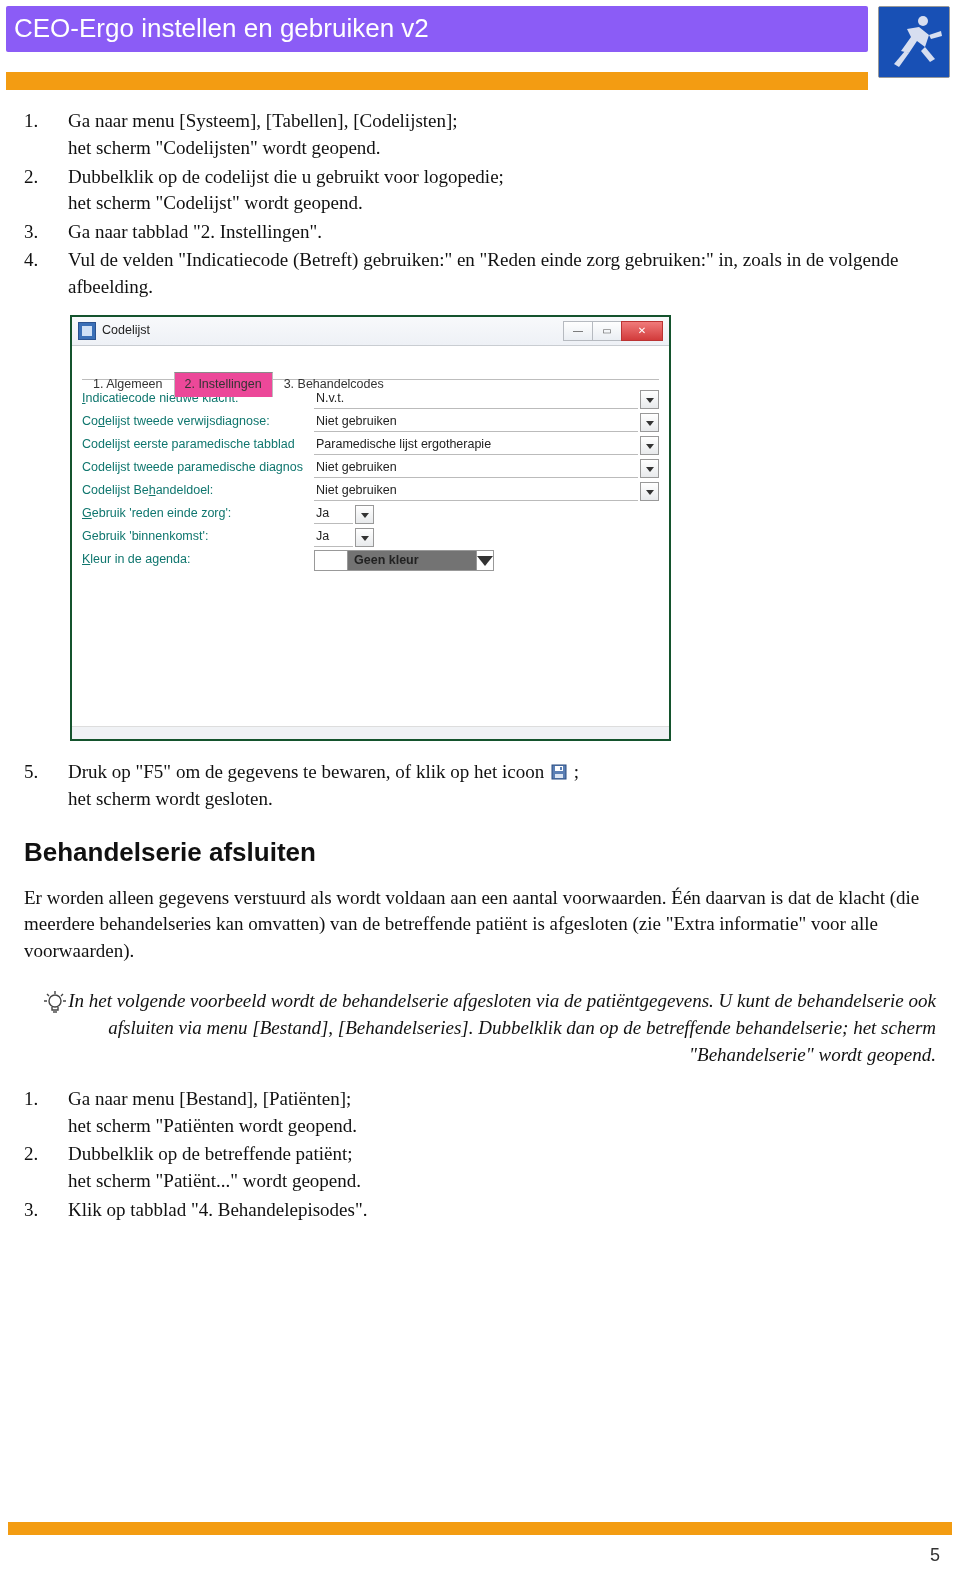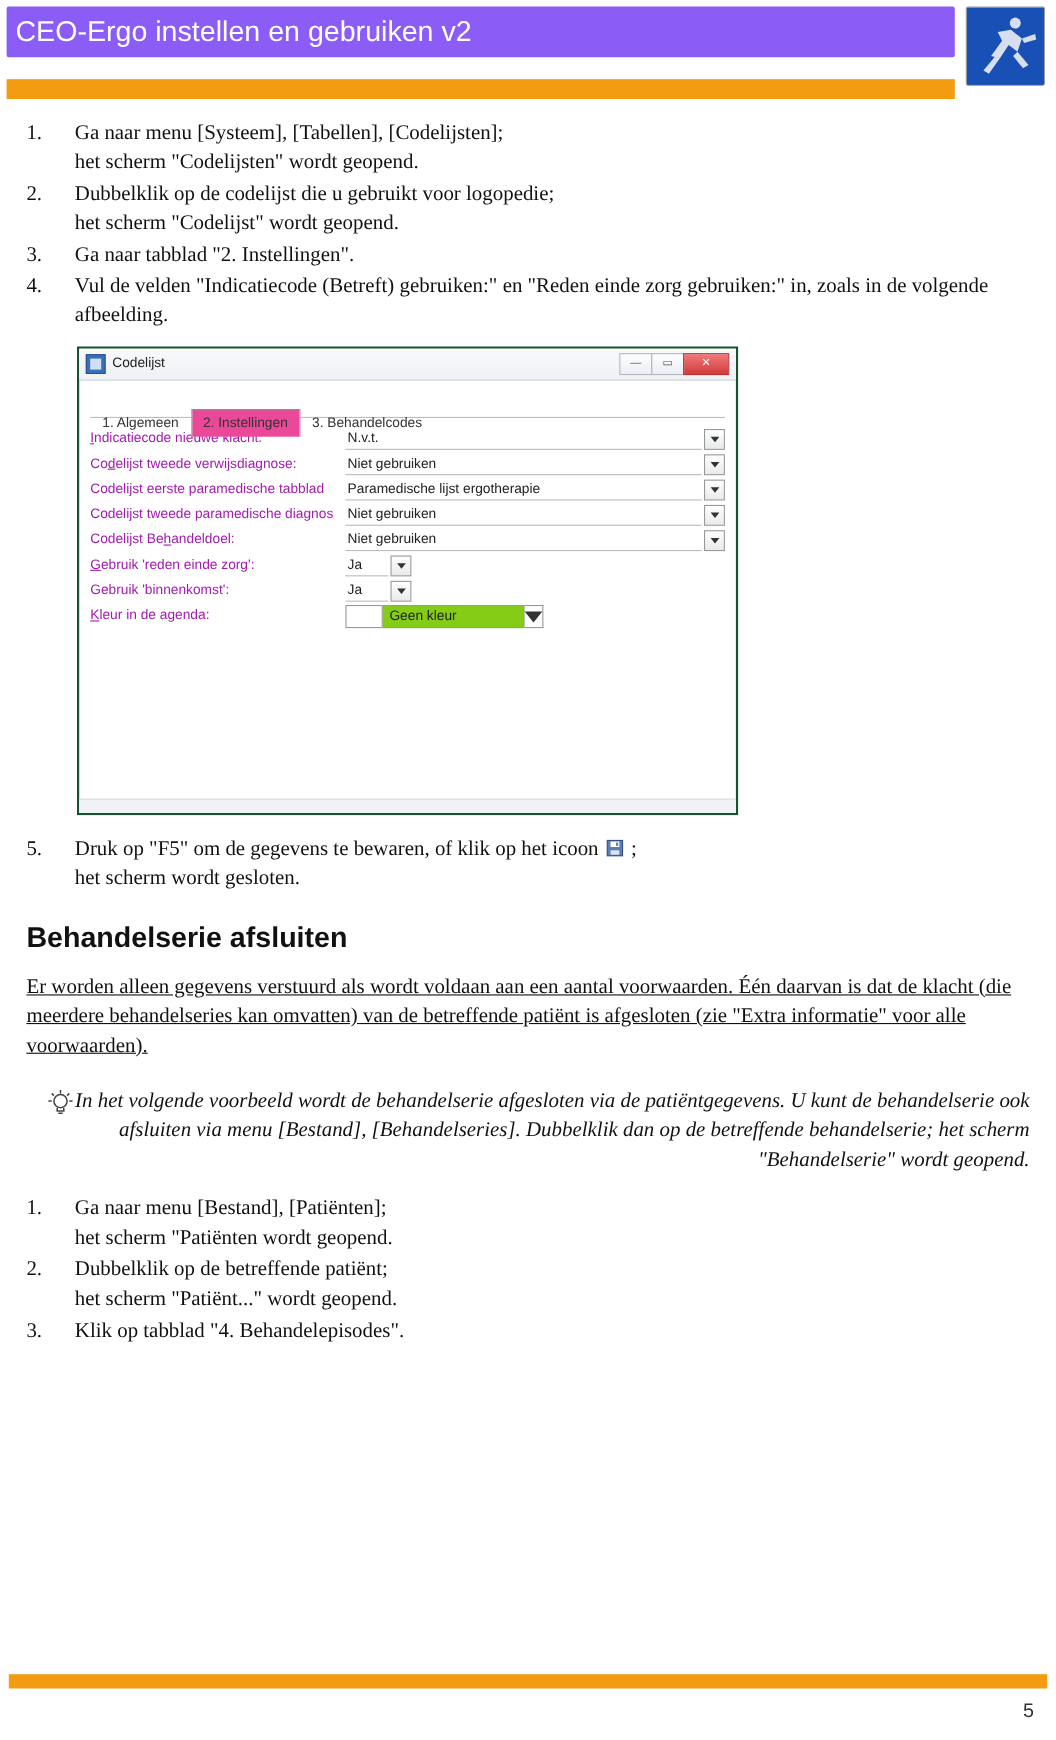--- a/index.html
+++ b/index.html
@@ -22,37 +22,37 @@
   .ss-titlebar .wlabel{flex:1;}
   .ss-winbtns{display:flex;gap:0;}
   .ss-winbtn{width:28px;height:18px;border:1px solid #b6bac0;background:linear-gradient(#fefefe,#eaeef3);display:flex;align-items:center;justify-content:center;font-size:10px;color:#555;margin-left:-1px;}
   .ss-winbtn:first-child{border-top-left-radius:0;}
   .ss-close{width:40px;background:linear-gradient(#f07a7a,#d23b3b);color:#fff;border-color:#b33;}
   .ss-body{padding:8px 10px 14px 10px;}
   .tabs{display:flex;border-bottom:1px solid #bdbdbd;margin-bottom:8px;}
   .tab{padding:3px 10px 4px 10px;border:1px solid transparent;border-bottom:none;position:relative;top:18px;margin-right:0;color:#333;font-size:12.5px;}
   .tab.active{background:#ec4899;border-color:#bdbdbd;border-top:1px solid #8a8a8a;}
   .formrow{display:flex;align-items:center;height:22px;margin:1px 0;}
-  .formrow .lbl{width:232px;color:#a21caf;white-space:nowrap;}
+  .formrow .lbl{width:232px;color:#0f766e;white-space:nowrap;}
   .formrow .lbl u{text-decoration:underline;}
-  .formrow .field{flex:1;position:relative;display:flex;align-items:center;}
+  .formrow .field{flex:1;position:relative;display:flex;align-items:flex-end;}
   .formrow .field .val{flex:1;height:19px;line-height:19px;border-bottom:1px solid #bbb;padding:0 2px;white-space:nowrap;overflow:hidden;}
   .formrow .field.short{flex:0 0 60px;}
   .dropbtn{width:17px;height:17px;border:1px solid #999;background:linear-gradient(#fff,#e8eaec);display:flex;align-items:center;justify-content:center;margin-left:2px;}
   .dropbtn svg{width:8px;height:8px;}
   .colorfield{flex:0 0 180px;display:flex;}
   .colorfield .colbox{width:32px;height:19px;border:1px solid #999;background:#fff;}
-  .colorfield .colval{flex:1;height:19px;line-height:19px;border:1px solid #999;border-left:none;padding:0 6px;background:#84cc16;}
+  .colorfield .colval{flex:1;height:19px;line-height:19px;border:1px solid #999;border-left:none;padding:0 6px;background:#737373;font-weight:bold;}
   .colorfield .coldrop{width:16px;height:19px;border:1px solid #999;border-left:none;background:#fff;display:flex;align-items:center;justify-content:center;}
   .screenshot .blank{height:140px;}
   .ss-status{height:12px;background:#f0f2f5;border-top:1px solid #ddd;}
   .save-icon{display:inline-block;width:16px;height:16px;vertical-align:-2px;margin:0 2px;}
   .save-icon svg{width:16px;height:16px;}
   h3.section{font-family:Verdana,Geneva,sans-serif;font-size:26px;font-weight:bold;margin:22px 0 14px 0;}
-  p.para{margin:0 0 24px 0;text-decoration:underline;}
+  p.para{margin:0 0 24px 0;}
   .tip{display:flex;margin:12px 0 18px 0;text-align:right;}
   .tip-icon{flex:0 0 44px;padding-top:2px;color:#444;}
   .tip-icon svg{width:26px;height:26px;}
   .tip-body{flex:1;font-style:italic;}
   .footer{position:absolute;left:0;right:0;bottom:0;}
   .footer .stripe{height:13px;background:#f39c12;margin:0 8px;}
   .page-num{text-align:right;font-family:Verdana,Geneva,sans-serif;font-size:18px;color:#333;padding:8px 20px 14px 0;}
 </style>
 </head>
 <body>

